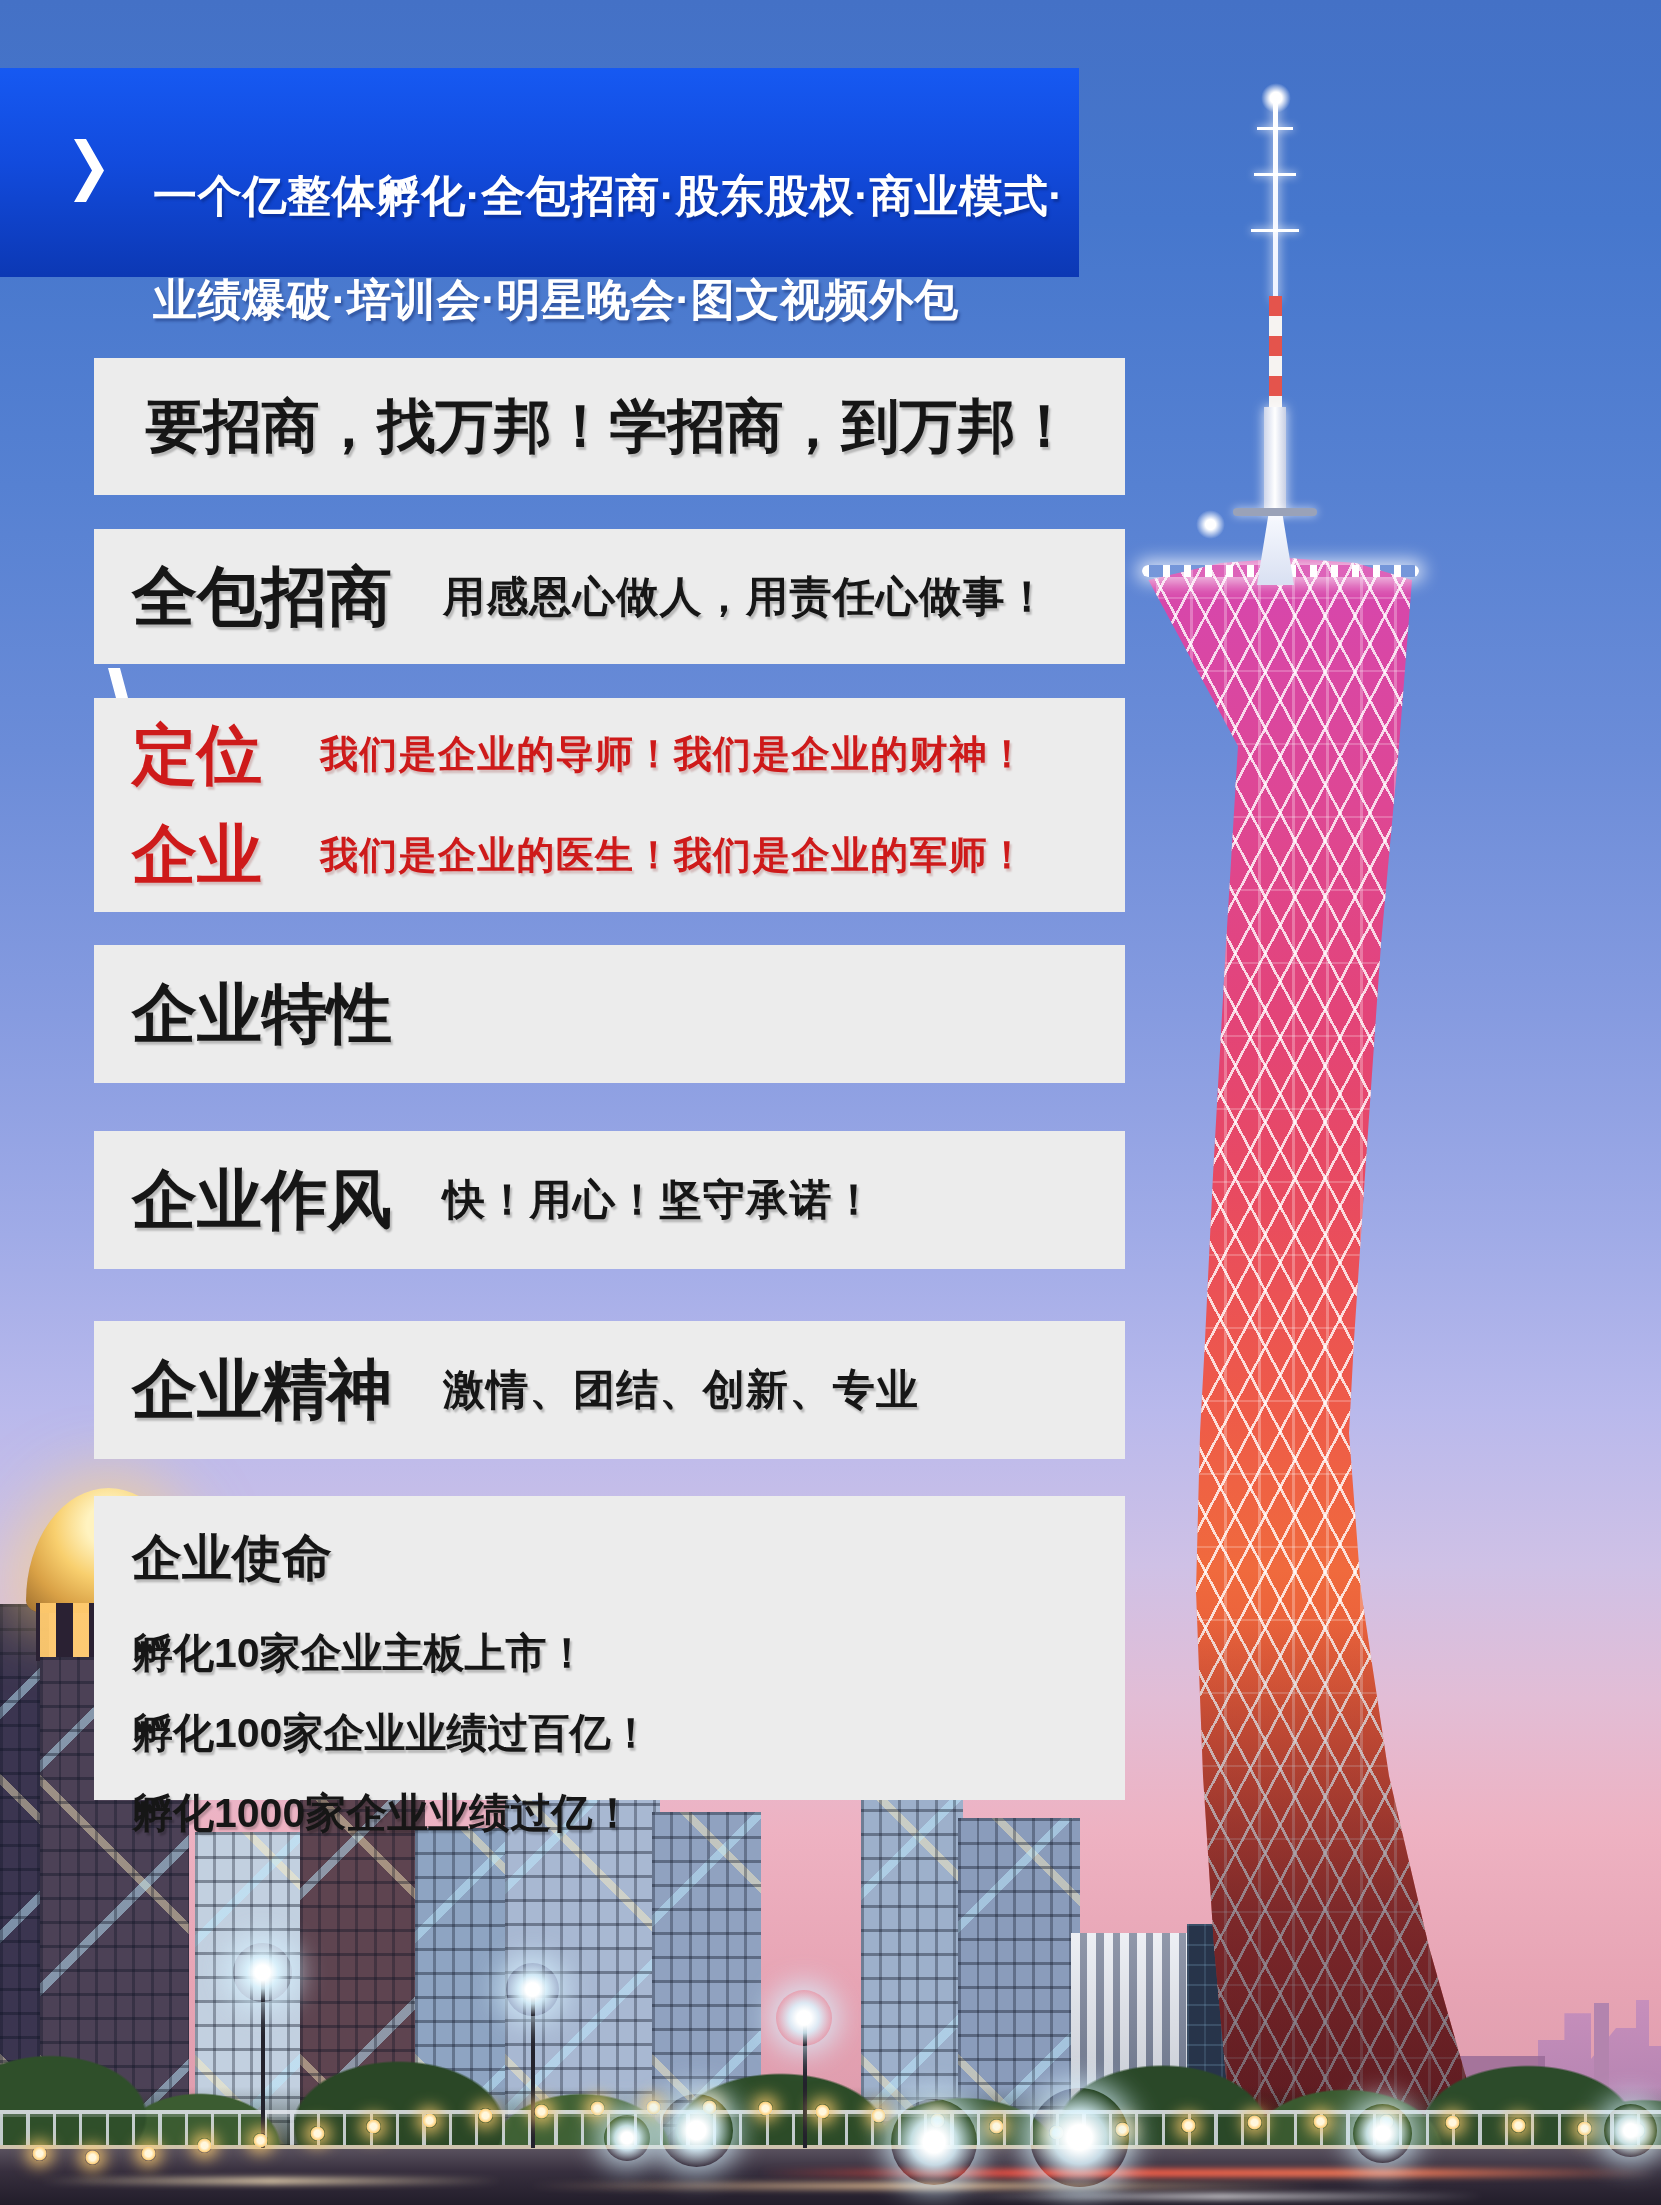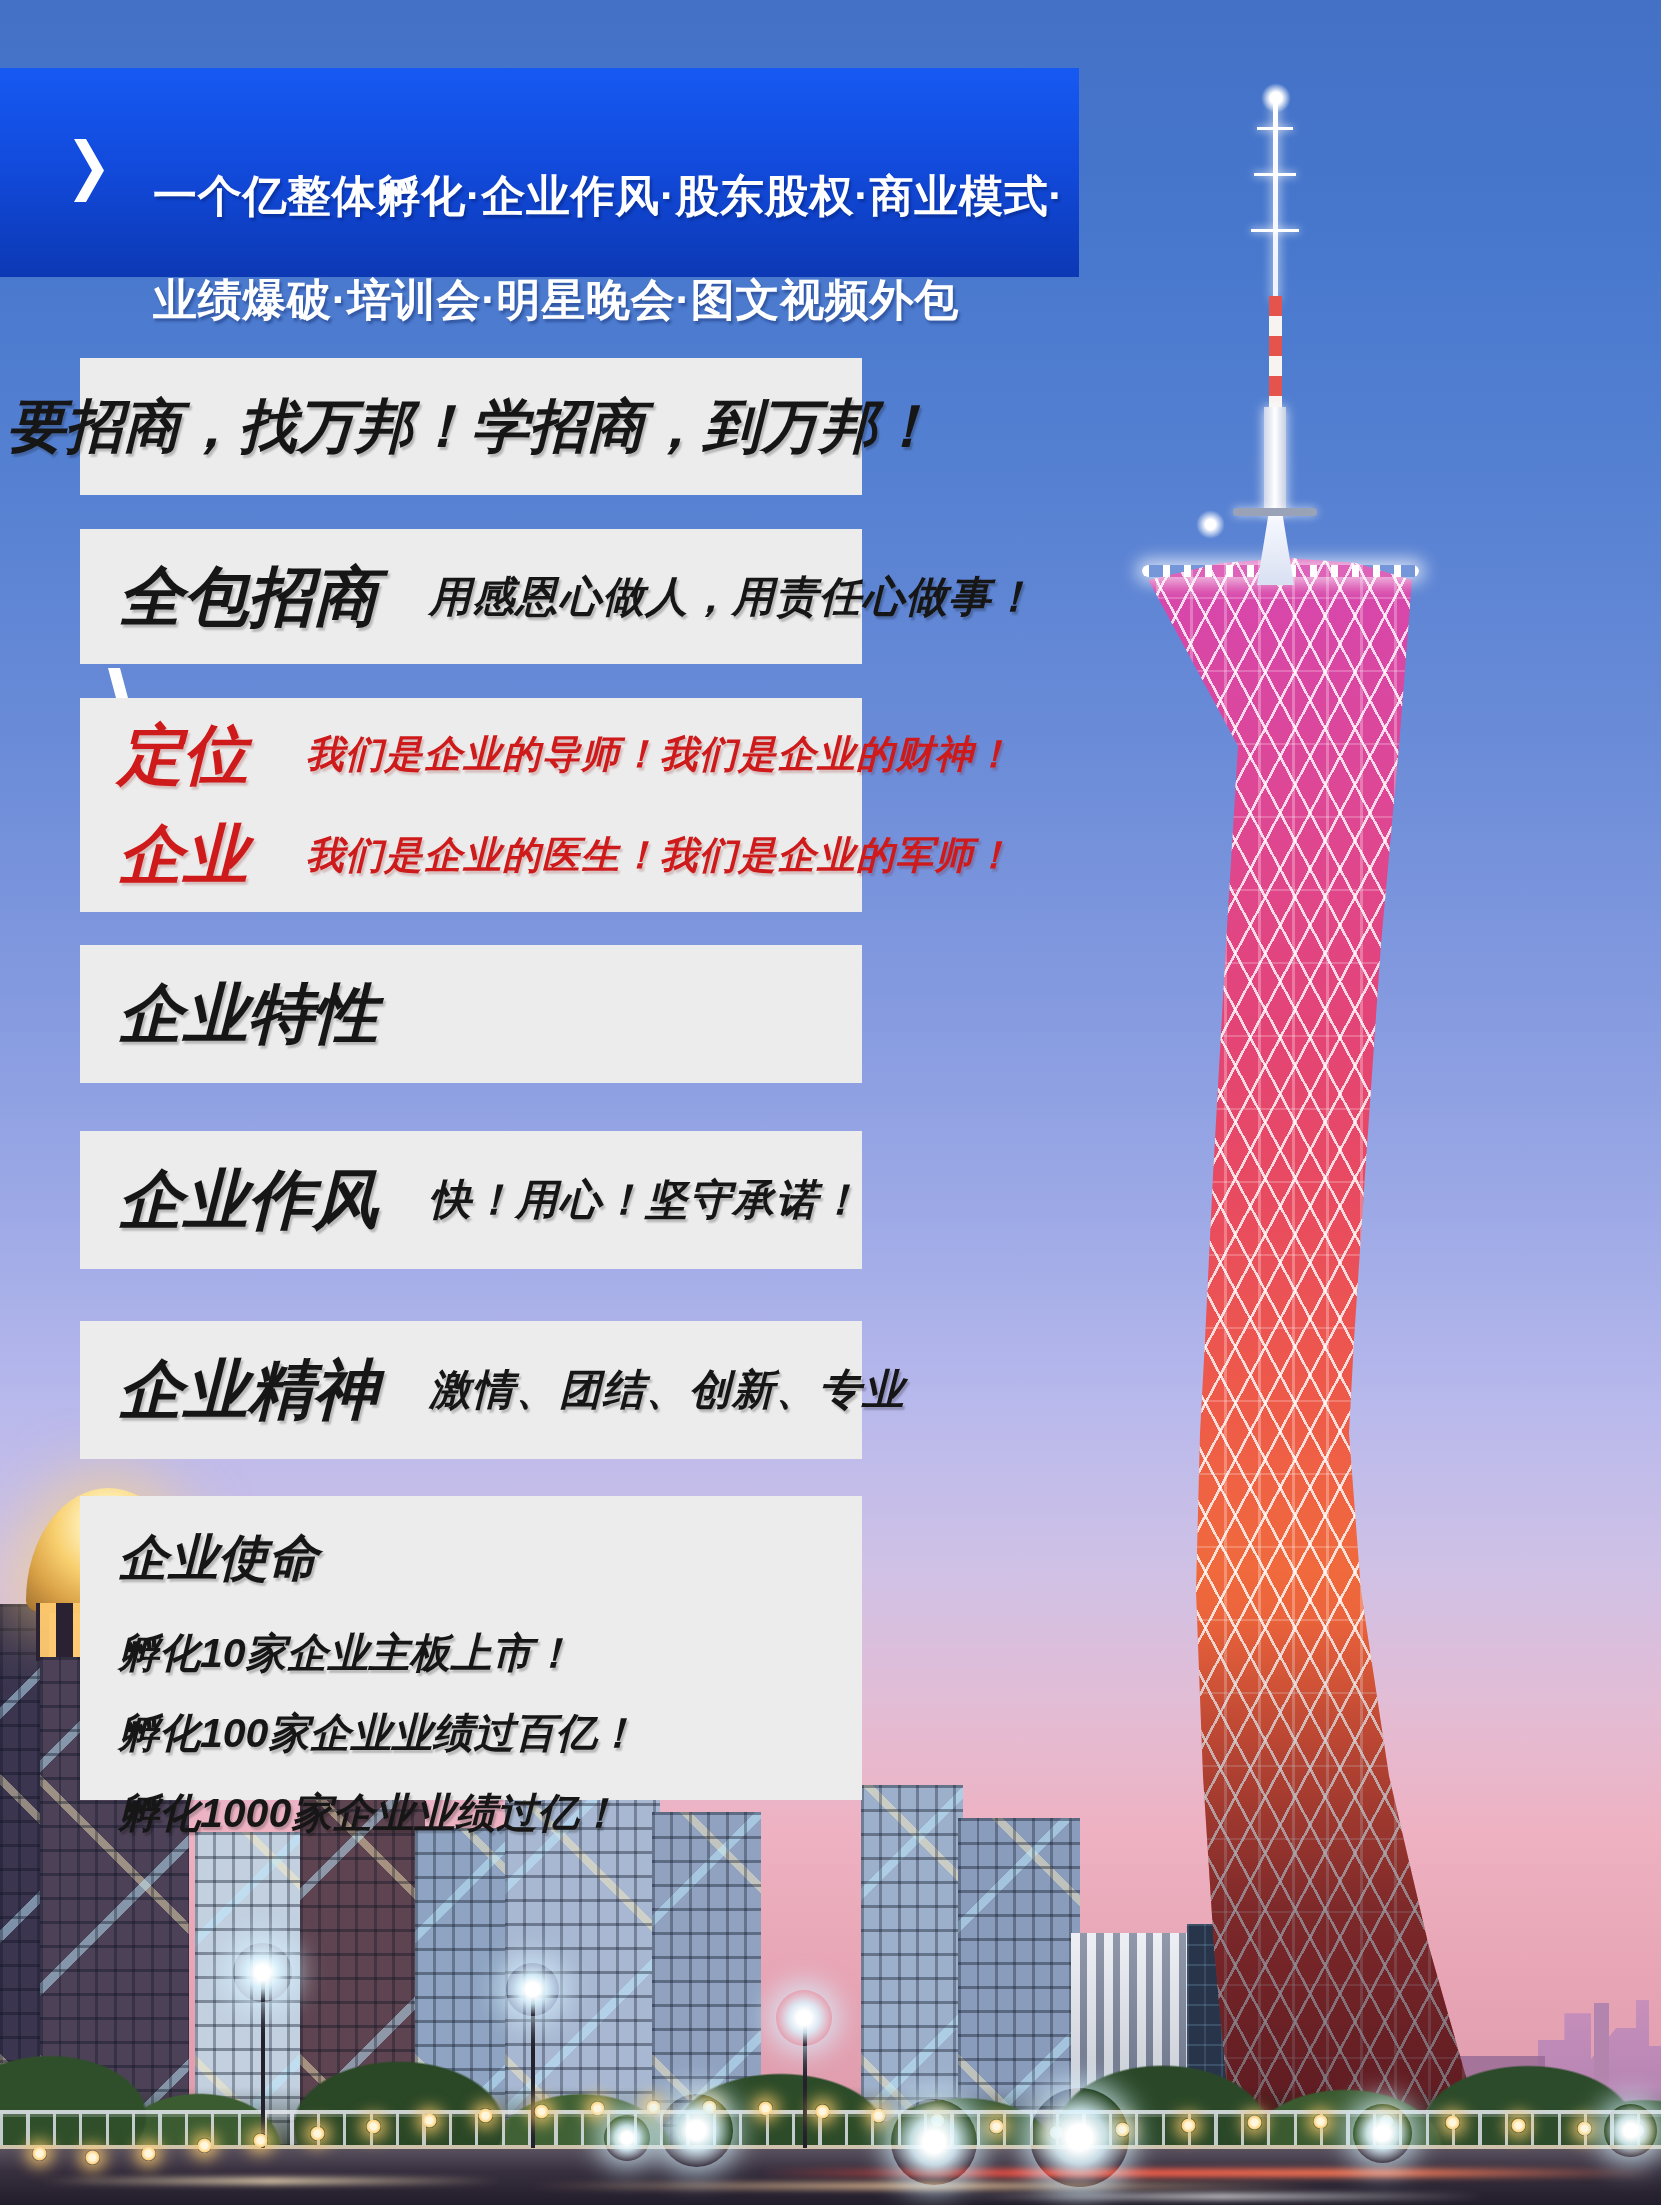--- a/index.html
+++ b/index.html
@@ -109,22 +109,22 @@
     background:linear-gradient(180deg,var(--banner-top,#1659f2) 0%,#124bdd 45%,var(--banner-bottom,#0c38b4) 100%);}
   .chevwrap{position:absolute;left:74px;top:71px;width:79px;height:63px;}
   .chev{position:absolute;top:0;width:30px;height:63px;background:var(--banner-text,#fff);
     clip-path:polygon(0 0,40% 0,100% 50%,40% 100%,0 100%,60% 50%);}
   .chev.c2{left:34px;}
   .bline{position:absolute;left:153px;color:var(--banner-text,#fff);font-weight:900;font-size:44px;
     letter-spacing:0.7px;line-height:1;white-space:nowrap;text-shadow:2px 2.6px 2.6px rgba(0,20,80,.35);}
   .bline.l1{top:106px;} .bline.l2{top:178px;margin-top:32px;}
 
   
-  .card{position:absolute;left:80px;width:782px;z-index:10;background:var(--card-bg,#ececec);
-    display:flex;align-items:center;padding-left:38px;box-sizing:border-box;font-style:italic;}
+  .card{position:absolute;left:94px;width:1031px;z-index:10;background:var(--card-bg,#ececec);
+    display:flex;align-items:center;padding-left:38px;box-sizing:border-box;}
   .bk{color:var(--ink,#161616);text-shadow:2px 2.6px 2px rgba(0,0,0,.22);}
   .rd{color:var(--accent-red,#ce1a1a);text-shadow:2px 2.6px 2px rgba(120,10,10,.2);}
   .ctitle{font-size:65px;font-weight:900;white-space:nowrap;}
   .cdesc{font-size:42px;font-weight:900;margin-left:51px;letter-spacing:1.3px;white-space:nowrap;}
   .c1{top:358px;height:137px;justify-content:center;padding-left:0;}
   .slogan{font-size:58px;font-weight:900;white-space:nowrap;}
   .c2{top:529px;height:135px;}
   .c3{top:698px;height:214px;flex-direction:column;align-items:stretch;justify-content:space-evenly;}
   .c3 .row{display:flex;align-items:center;}
   .c3 .cdesc{font-size:38px;margin-left:58px;}
@@ -224,21 +224,21 @@
       <div class="pole" style="left: 261px; top: 1972px; height: 176px;"></div>
       <div class="pole" style="left: 531px; top: 1989px; height: 159px;"></div>
       <div class="pole" style="left: 803px; top: 2018px; height: 130px;"></div>
     </div>
 
   <header class="banner">
     <span class="chevwrap">
       <i class="chev"></i>
       <i class="chev c2"></i>
     </span>
-    <div class="bline l1">一个亿整体孵化·企业作风·股东股权·商业模式·</div>
+    <div class="bline l1">一个亿整体孵化·全包招商·股东股权·商业模式·</div>
     <div class="bline l2">业绩爆破·培训会·明星晚会·图文视频外包</div>
   </header>
 
   <section class="card c1">
     <div class="slogan bk">要招商，找万邦！学招商，到万邦！</div>
   </section>
 
   <section class="card c2">
     <span class="ctitle bk">全包招商</span>
     <span class="cdesc bk">用感恩心做人，用责任心做事！</span>

